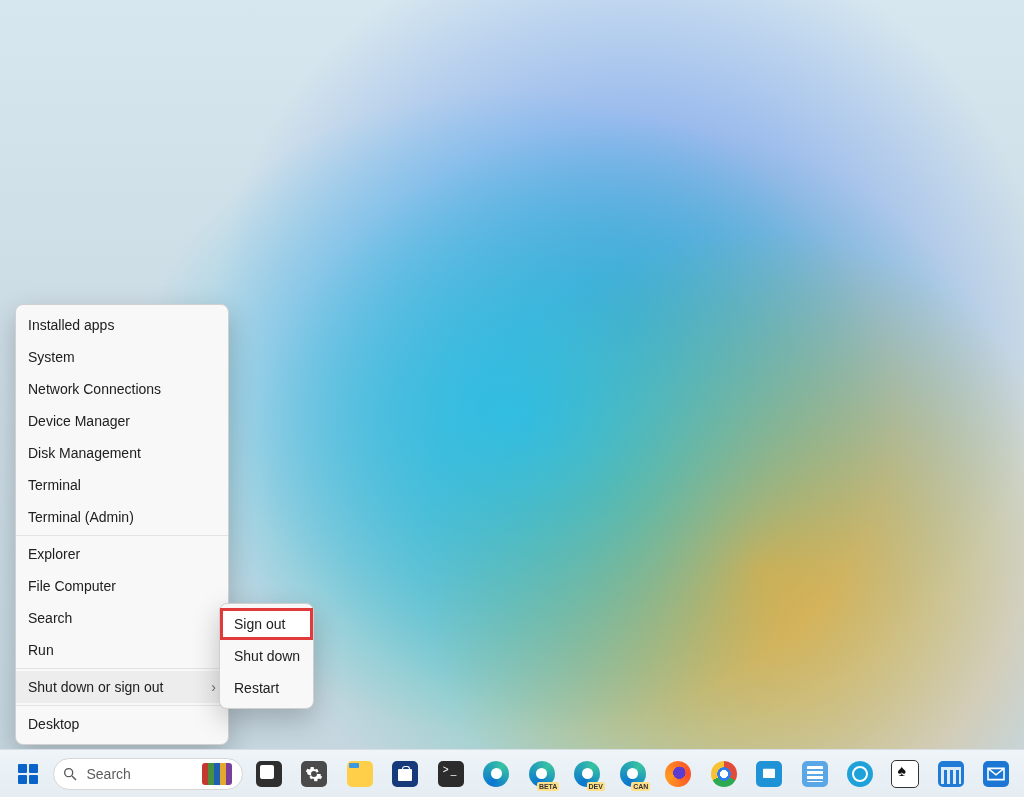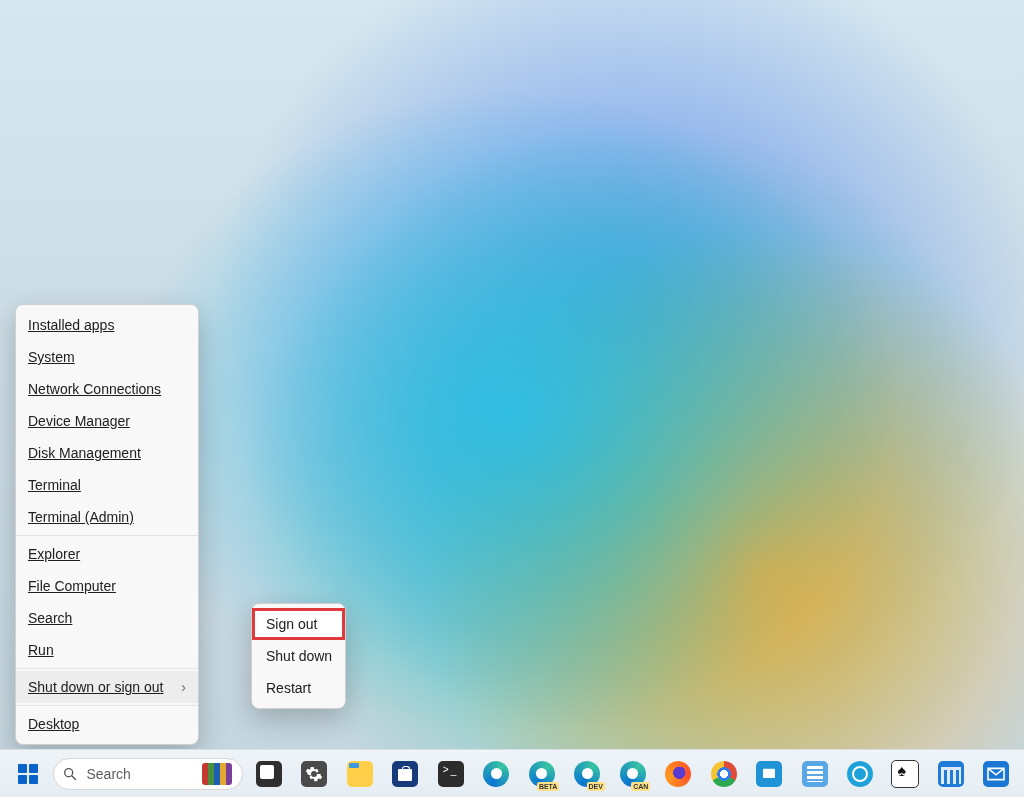--- a/index.html
+++ b/index.html
@@ -26,28 +26,27 @@
       radial-gradient(640px 600px at 640px 66%, rgba(30,190,150,0.82) 0%, rgba(30,190,150,0) 62%),
       radial-gradient(720px 700px at 630px 44%, rgba(60,120,240,0.78) 0%, rgba(60,120,240,0) 58%),
       linear-gradient(180deg, #d7e7ef 0%, #cddde6 40%, #c5d6df 100%);
   }
 
   
   .winx-menu {
     position: absolute;
     left: 15px;
     bottom: 52px;              
-    width: 184px;
+    width: 214px;
     background: #f8f8f8;
     border: 1px solid #d0d0d0;
     border-radius: 8px;
     box-shadow: 0 10px 28px rgba(0,0,0,0.22);
     padding: 4px 0;
     box-sizing: border-box;
-    text-decoration: underline;
   }
   .winx-menu .item {
     height: 32px;
     line-height: 32px;
     padding: 0 12px;
     cursor: default;
     white-space: nowrap;
     position: relative;
   }
   .winx-menu .item.hover {
@@ -72,21 +71,20 @@
     position: absolute;
     left: 219px;              
     bottom: 88px;             
     width: 95px;
     background: #f8f8f8;
     border: 1px solid #d0d0d0;
     border-radius: 8px;
     box-shadow: 0 10px 28px rgba(0,0,0,0.22);
     padding: 4px 0;
     box-sizing: border-box;
-    margin-left: 32px;
   }
   .sub-menu .item {
     height: 32px;
     line-height: 32px;
     padding: 0 14px;
     cursor: default;
     white-space: nowrap;
   }
   .sub-menu .item.highlighted {
     outline: 3px solid #e03a3a;

